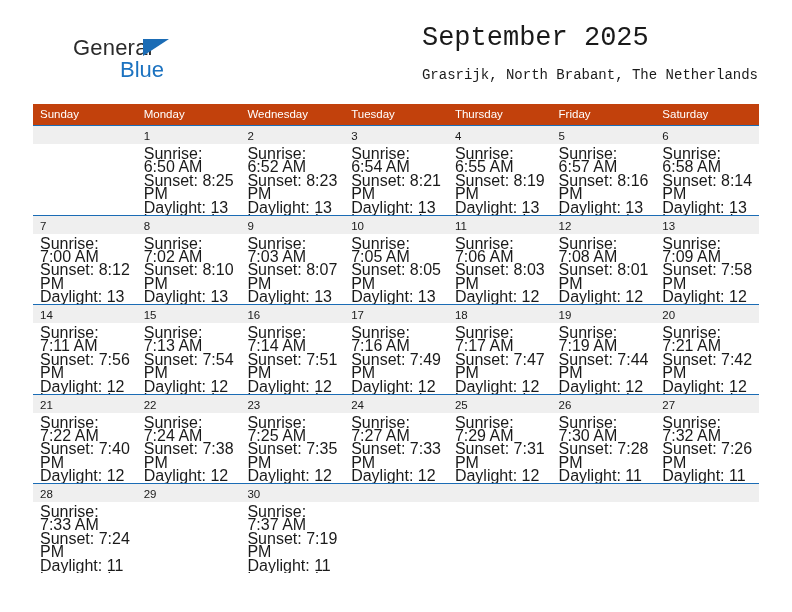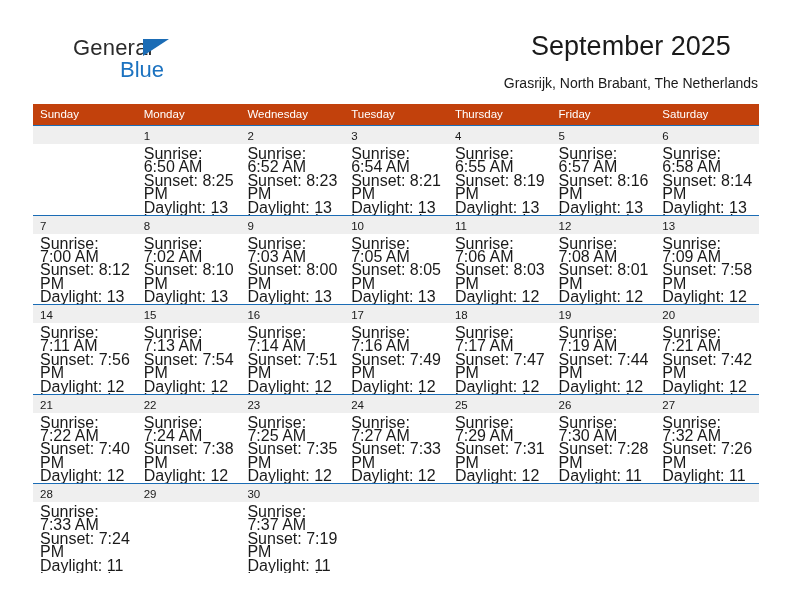--- a/index.html
+++ b/index.html
@@ -60,22 +60,23 @@
     left: 47px;
     top: 22px;
     font-size: 22px;
     color: #1b72c0;
     line-height: 24px;
   }
 
   .title-block {
     position: absolute;
     right: 34px;
-    top: 30px;
-    text-align: center;
+    top: 22px;
+    text-align: left;
+    font-family: Liberation Mono, monospace;
   }
   .month-title {
     font-size: 27px;
     font-weight: normal;
     color: #1a1a1a;
     line-height: 32px;
     white-space: nowrap;
   }
   .location {
     margin-top: 12px;
@@ -246,21 +247,21 @@
             <div class="day-info">
               <div>Sunrise: 7:02 AM</div>
               <div>Sunset: 8:10 PM</div>
               <div>Daylight: 13 hours and 8 minutes.</div>
             </div>
           </div>
           <div class="day-cell">
             <div class="day-num-band"><span class="day-num">9</span></div>
             <div class="day-info">
               <div>Sunrise: 7:03 AM</div>
-              <div>Sunset: 8:00 PM</div>
+              <div>Sunset: 8:07 PM</div>
               <div>Daylight: 13 hours and 4 minutes.</div>
             </div>
           </div>
           <div class="day-cell">
             <div class="day-num-band"><span class="day-num">10</span></div>
             <div class="day-info">
               <div>Sunrise: 7:05 AM</div>
               <div>Sunset: 8:05 PM</div>
               <div>Daylight: 13 hours and 0 minutes.</div>
             </div>

